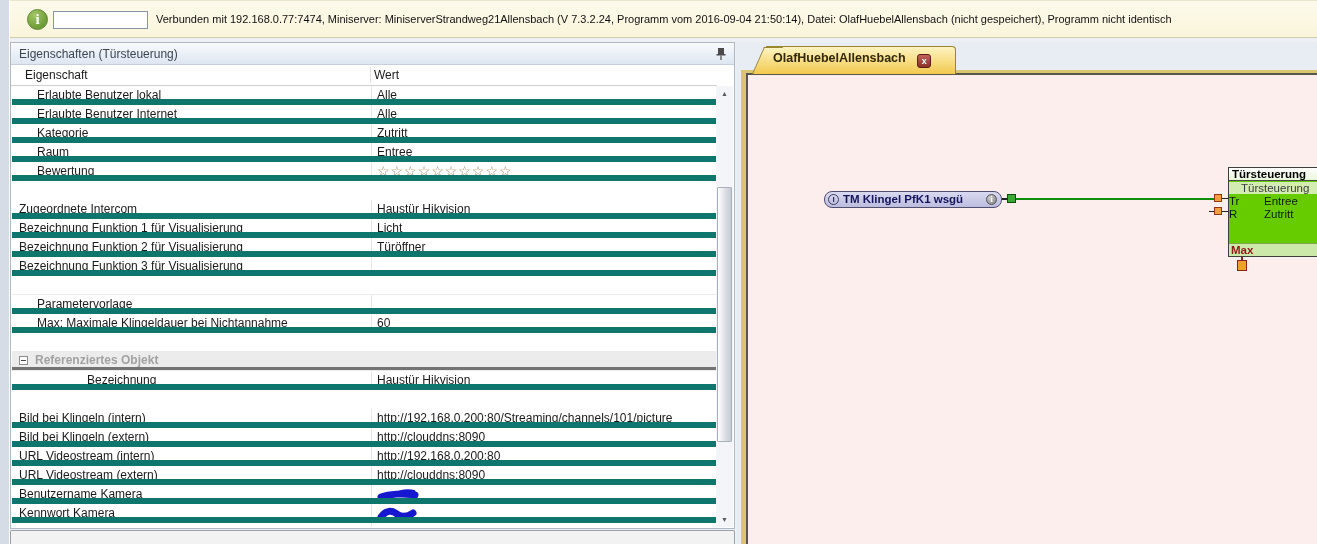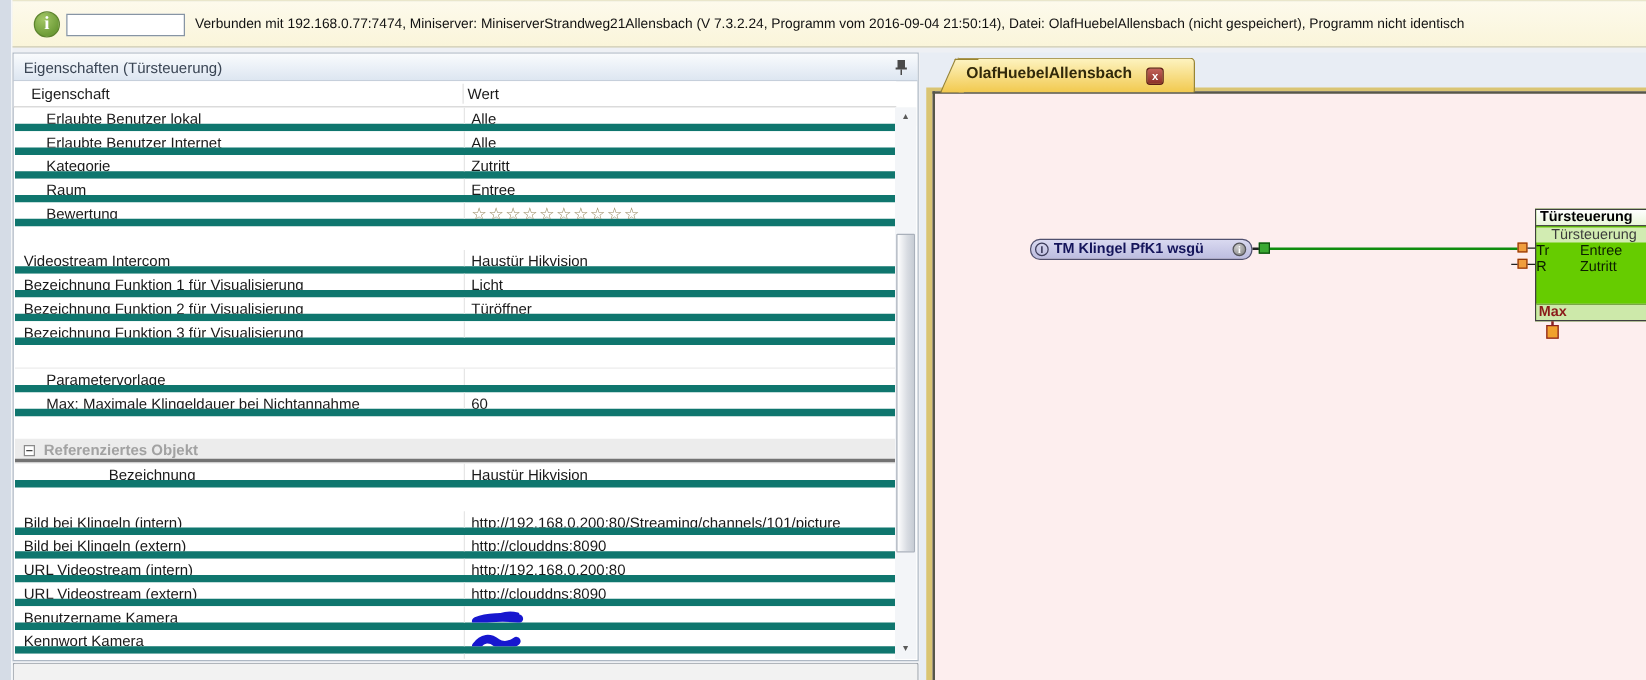--- a/index.html
+++ b/index.html
@@ -167,21 +167,21 @@
       </div>
       <div class="prow" style="top: 57px;">
         <div class="plabel ind1"><span>Raum</span></div>
         <div class="pvalue">Entree</div>
       </div>
       <div class="prow" style="top: 76px;">
         <div class="plabel ind1"><span>Bewertung</span></div>
         <div class="pvalue"><span class="stars">☆☆☆☆☆☆☆☆☆☆</span></div>
       </div>
       <div class="prow" style="top: 114px;">
-        <div class="plabel ind0"><span>Videostream Intercom</span></div>
+        <div class="plabel ind0"><span>Zugeordnete Intercom</span></div>
         <div class="pvalue">Haustür Hikvision</div>
       </div>
       <div class="prow" style="top: 133px;">
         <div class="plabel ind0"><span>Bezeichnung Funktion 1 für Visualisierung</span></div>
         <div class="pvalue">Licht</div>
       </div>
       <div class="prow" style="top: 152px;">
         <div class="plabel ind0"><span>Bezeichnung Funktion 2 für Visualisierung</span></div>
         <div class="pvalue">Türöffner</div>
       </div>

